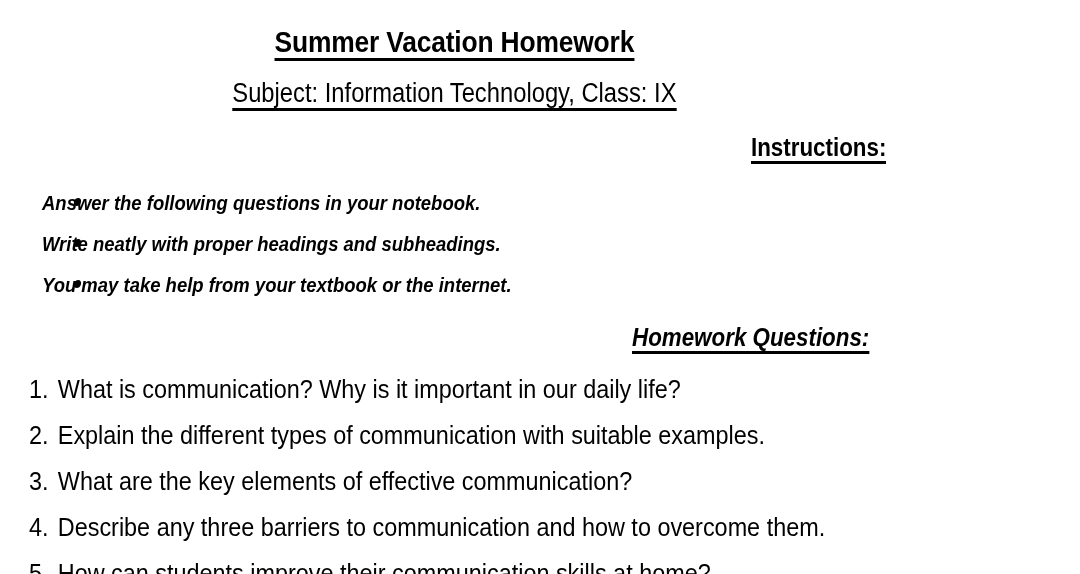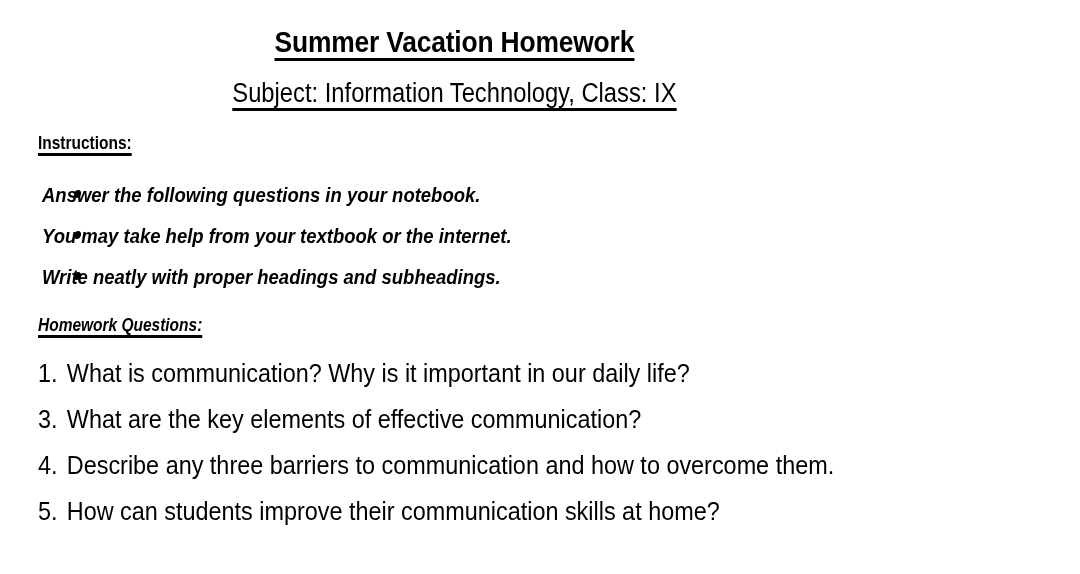--- a/index.html
+++ b/index.html
@@ -58,26 +58,27 @@
   .doc-subtitle .u {
     display: inline-block;
     transform: scaleX(0.88);
     transform-origin: center;
     border-bottom: 3px solid #000;
     padding-bottom: 1px;
   }
 
   
   .section-heading {
-    font-size: 18px;
+    font-size: 26px;
     font-weight: bold;
     line-height: 1.0;
     margin: 0;
     padding-left: 38px;
     white-space: nowrap;
+    text-align: right;
   }
   .section-heading .u {
     display: inline-block;
     transform: scaleX(0.86);
     transform-origin: left center;
     border-bottom: 3px solid #000;
     padding-bottom: 1px;
   }
 
   #instructions-heading { padding-top: 23px; }
@@ -123,21 +124,21 @@
   .question-list {
     list-style: none;
     margin: 0;
     padding: 0;
     padding-top: 12px;
   }
   .question-item {
     position: relative;
     height: 46px;
     line-height: 46px;
-    padding-left: 38px;
+    padding-left: 29px;
     white-space: nowrap;
   }
   .question-inner {
     display: inline-block;
     transform: scaleX(0.90);
     transform-origin: left center;
     font-size: 26px;
     font-weight: normal;
     line-height: 1.1;
     vertical-align: middle;
@@ -159,38 +160,43 @@
 
   <h3 class="section-heading" id="instructions-heading"><span class="u">Instructions:</span></h3>
 
   <ul class="bullet-list">
     <li class="bullet-item">
       <span class="bullet-dot"></span>
       <span class="bullet-text">Answer the following questions in your notebook.</span>
     </li>
     <li class="bullet-item">
       <span class="bullet-dot"></span>
-      <span class="bullet-text">You may take help from your textbook or the internet.</span>
+      <span class="bullet-text">Write neatly with proper headings and subheadings.</span>
     </li>
     <li class="bullet-item">
       <span class="bullet-dot"></span>
-      <span class="bullet-text">Write neatly with proper headings and subheadings.</span>
+      <span class="bullet-text">You may take help from your textbook or the internet.</span>
     </li>
   </ul>
 
   <h3 class="section-heading" id="questions-heading"><span class="u">Homework Questions:</span></h3>
 
   <ol class="question-list">
     <li class="question-item">
       <span class="question-inner">
         <span class="question-num">1. </span><span class="question-text">What is communication? Why is it important in our daily life?</span>
       </span>
     </li>
     <li class="question-item">
       <span class="question-inner">
+        <span class="question-num">2. </span><span class="question-text">Explain the different types of communication with suitable examples.</span>
+      </span>
+    </li>
+    <li class="question-item">
+      <span class="question-inner">
         <span class="question-num">3. </span><span class="question-text">What are the key elements of effective communication?</span>
       </span>
     </li>
     <li class="question-item">
       <span class="question-inner">
         <span class="question-num">4. </span><span class="question-text">Describe any three barriers to communication and how to overcome them.</span>
       </span>
     </li>
     <li class="question-item">
       <span class="question-inner">

